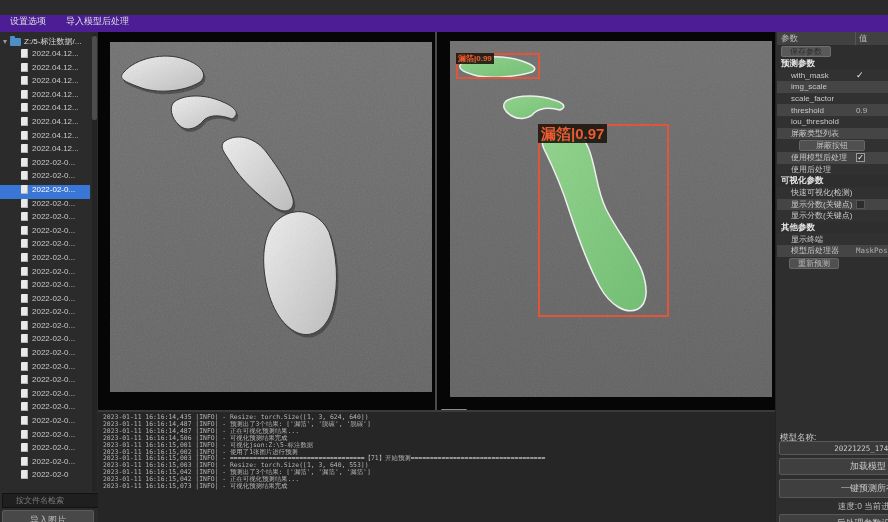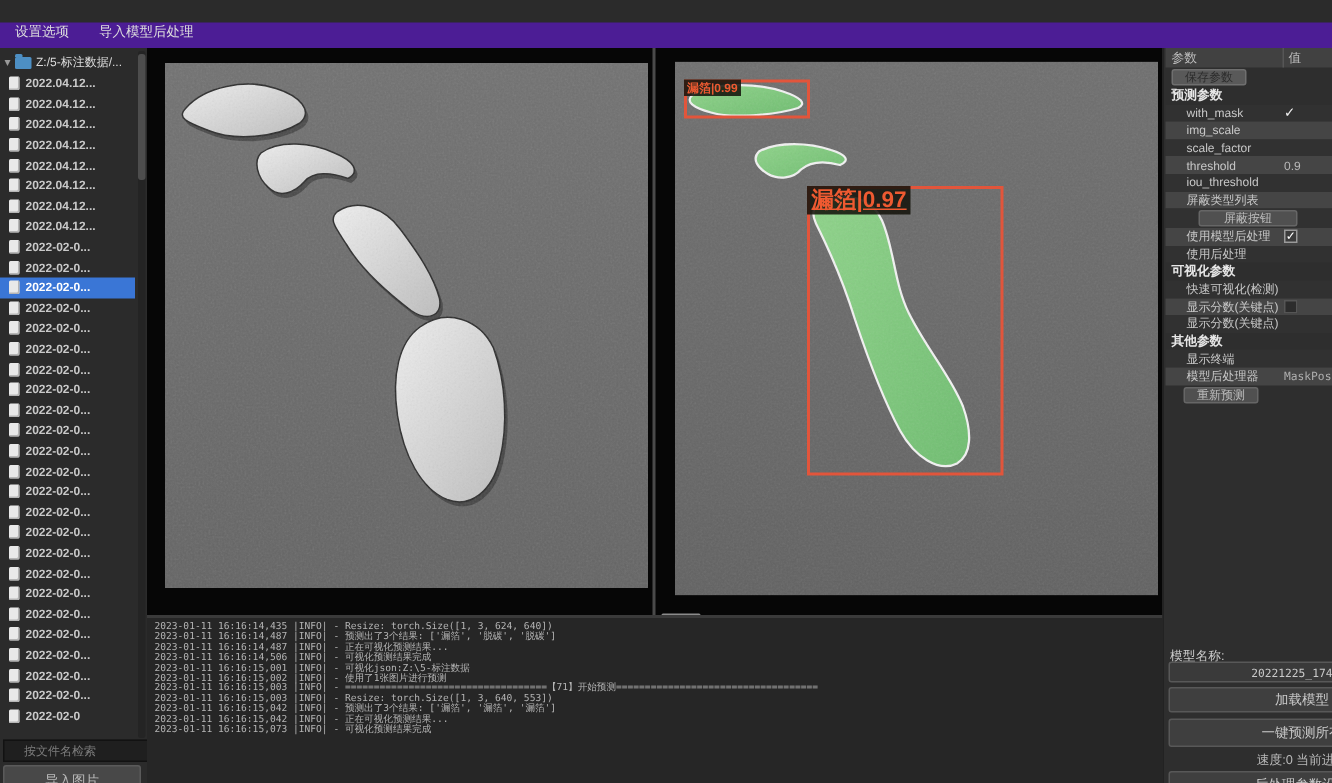--- a/index.html
+++ b/index.html
@@ -17,21 +17,21 @@
 
   
   .sidebar-left{position:absolute;left:0;top:32px;width:98px;bottom:0;background:#2b2b2b;
                 border-right:1px solid #1e1e1e;}
   .tree{position:absolute;left:0;top:2px;right:8px;height:458px;overflow:hidden;}
   .tree-root{display:flex;align-items:center;gap:3px;height:15px;padding-left:3px;white-space:nowrap;}
   .chev{color:#9a9a9a;font-size:8px;line-height:8px;}
   .folder{width:11px;height:8px;background:#4d8fc4;border-radius:1px;position:relative;flex:0 0 auto;}
   .folder::before{content:"";position:absolute;left:0;top:-2px;width:5px;height:2px;background:#4d8fc4;border-radius:1px 1px 0 0;}
   .root-label{font-size:8px;color:#dddddd;}
-  .tree-item{display:flex;align-items:center;gap:4px;height:13.6px;padding-left:6px;white-space:nowrap;font-weight:bold;}
+  .tree-item{display:flex;gap:4px;height:13.6px;padding-left:21px;white-space:nowrap;}
   .tree-item .ficon{width:7px;height:9px;background:#e9e9e9;border-radius:1px;box-shadow:inset -1px -1px 0 #b5b5b5;flex:0 0 auto;}
   .tree-item .flabel{font-size:8px;color:#c9c9c9;}
   .tree-item.selected{background:#3a76d6;}
   .tree-item.selected .flabel{color:#ffffff;}
   .vscroll{position:absolute;top:2px;right:1px;width:5px;height:458px;background:#242424;border-radius:2px;}
   .vscroll .thumb{width:5px;height:84px;margin-top:2px;background:#4d4d4d;border-radius:2px;}
   .search{position:absolute;left:2px;top:461px;width:86px;height:13px;background:#1f1f1f;
           border:1px solid #121212;color:#9a9a9a;font-size:8px;padding:0 13px;outline:none;
           font-family:"Liberation Sans",sans-serif;}
   .search::placeholder{color:#7c7c7c;}
@@ -44,21 +44,21 @@
   .img-panel{position:absolute;overflow:hidden;}
   .img-left{left:12px;top:10px;width:322px;height:350px;}
   .img-right{left:352px;top:9px;width:322px;height:356px;}
   .vsplit{position:absolute;left:337px;top:0;width:2px;height:378px;background:#4a4a4a;}
   .det-box{position:absolute;border:2px solid #e2553b;box-sizing:border-box;}
   .box1{left:6px;top:12px;width:84px;height:26px;}
   .box2{left:49px;top:50px;width:71px;height:30px;}
   .box3{left:88px;top:83px;width:131px;height:193px;}
   .det-label{position:absolute;left:-2px;top:-2px;background:rgba(22,20,12,.88);color:#ee5a31;
              font-weight:bold;white-space:nowrap;font-size:8px;line-height:11px;padding:0 2px;}
-  .box3 .det-label{font-size:15px;line-height:19px;padding:0 3px;text-decoration:underline;}
+  .box3 .det-label{font-size:15px;line-height:19px;padding:0 3px;}
   .hhandle{position:absolute;left:343px;top:377px;width:26px;height:3px;background:#8b8b8b;border-radius:1px;}
 
   
   .log-panel{position:absolute;left:98px;top:410px;width:677px;bottom:0;background:#262626;
              border-top:2px solid #3a3a3a;padding:2px 0 0 5px;overflow:hidden;box-sizing:border-box;}
   .log-title{font-size:8px;color:#cccccc;margin-bottom:2px;}
   .log-line{font-family:"DejaVu Sans Mono","Liberation Mono",monospace;font-size:6.4px;
             line-height:6.9px;color:#b5b5b5;white-space:nowrap;}
 
   

